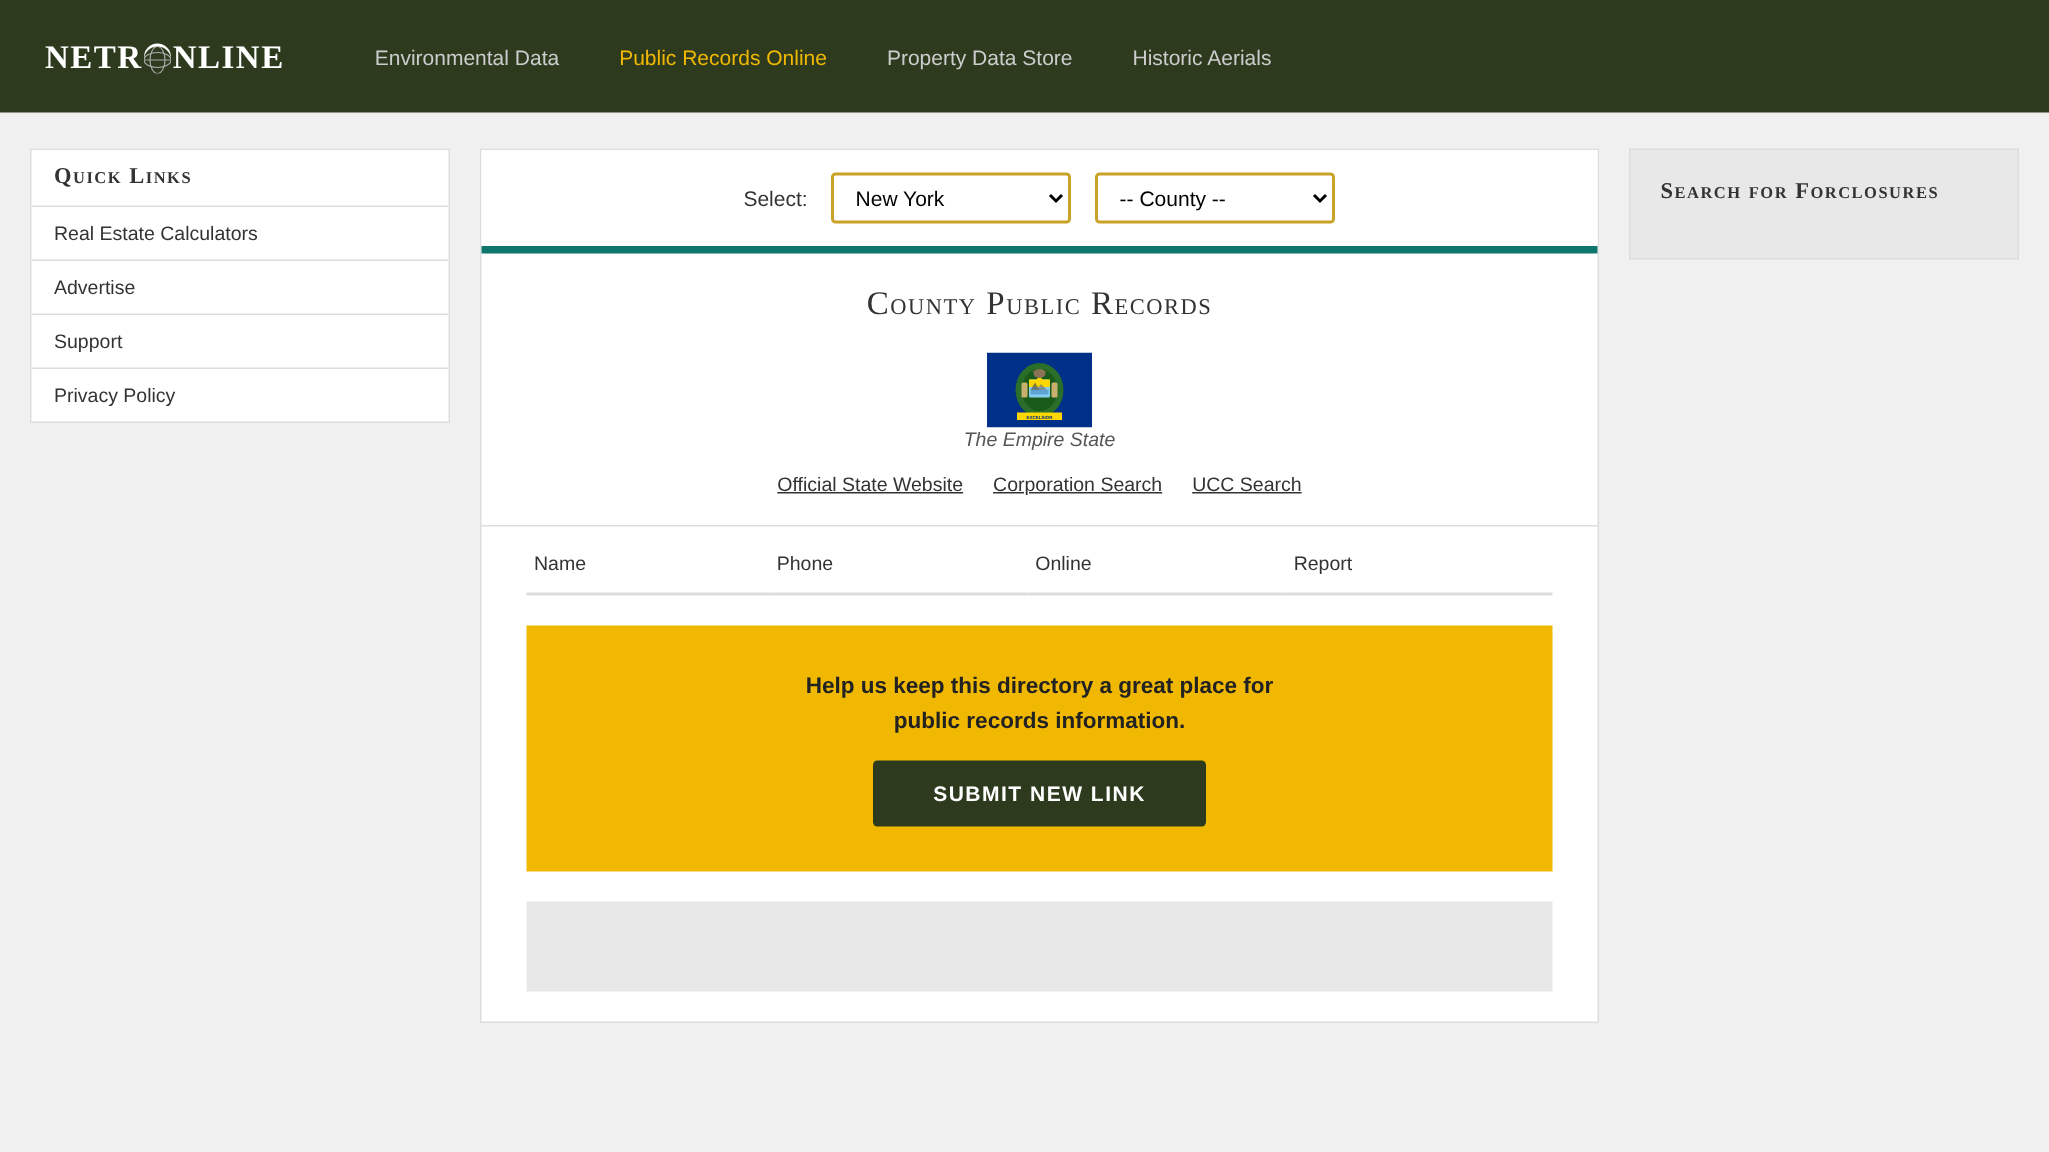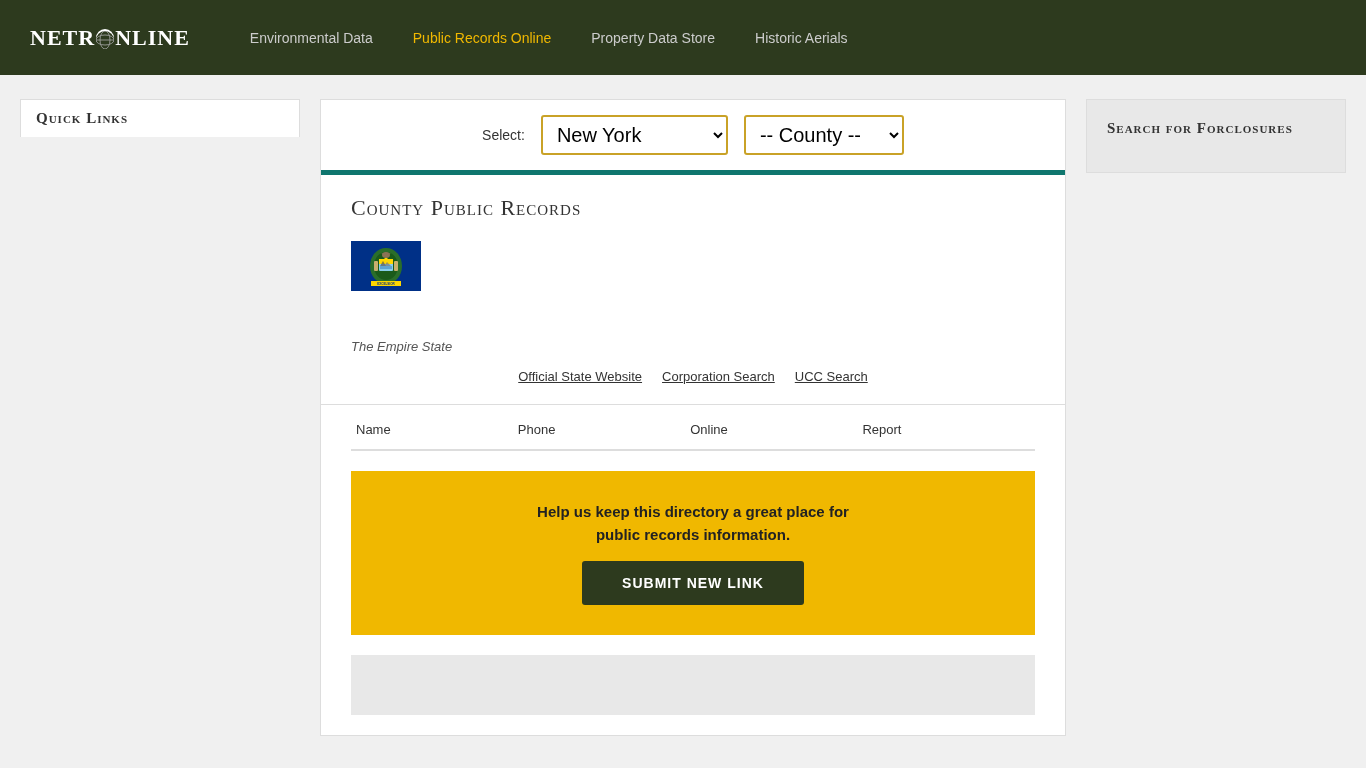--- a/index.html
+++ b/index.html
@@ -97,46 +97,45 @@
       margin-bottom: 0;
     }
     .select-bar label {
       font-size: 14px;
       color: #333;
     }
     .select-bar select {
       padding: 6px 10px;
       border: 2px solid #c9a227;
       border-radius: 3px;
-      font-size: 20px;
+      font-size: 14px;
       background: #fff;
       cursor: pointer;
       min-width: 160px;
     }
 
     
     .records-section {
       padding: 20px 30px;
       border-bottom: 1px solid #ddd;
     }
     .records-title {
       font-family: Georgia, serif;
       font-variant: small-caps;
       font-size: 22px;
       color: #333;
-      text-align: left;
+      text-align: center;
       margin-bottom: 20px;
       letter-spacing: 1px;
     }
     .state-flag-container {
       display: flex;
       flex-direction: column;
-      align-items: flex-start;
+      align-items: center;
       margin-bottom: 15px;
-      gap: 48px;
     }
     .state-tagline {
       font-style: italic;
       font-size: 13px;
       color: #555;
     }
     .state-links {
       display: flex;
       justify-content: center;
       gap: 20px;
@@ -265,20 +264,34 @@
     <a href="#" class="active">Public Records Online</a>
     <a href="#">Property Data Store</a>
     <a href="#">Historic Aerials</a>
   </nav>
 </div>
 
 <div class="main-container">
 
   <div class="sidebar">
     <div class="quick-links-title">Quick Links</div>
+    <ul class="sidebar-list">
+      <li>
+          <a href="#">Real Estate Calculators</a>
+        </li>
+      <li>
+          <a href="#">Advertise</a>
+        </li>
+      <li>
+          <a href="#">Support</a>
+        </li>
+      <li>
+          <a href="#">Privacy Policy</a>
+        </li>
+    </ul>
   </div>
 
   <div class="content">
 
     <div class="select-bar">
       <label>Select:</label>
       <select>
         <option selected="">New York</option>
         <option>Alabama</option><option>Alaska</option><option>Arizona</option>
         <option>Arkansas</option><option>California</option><option>Colorado</option>

